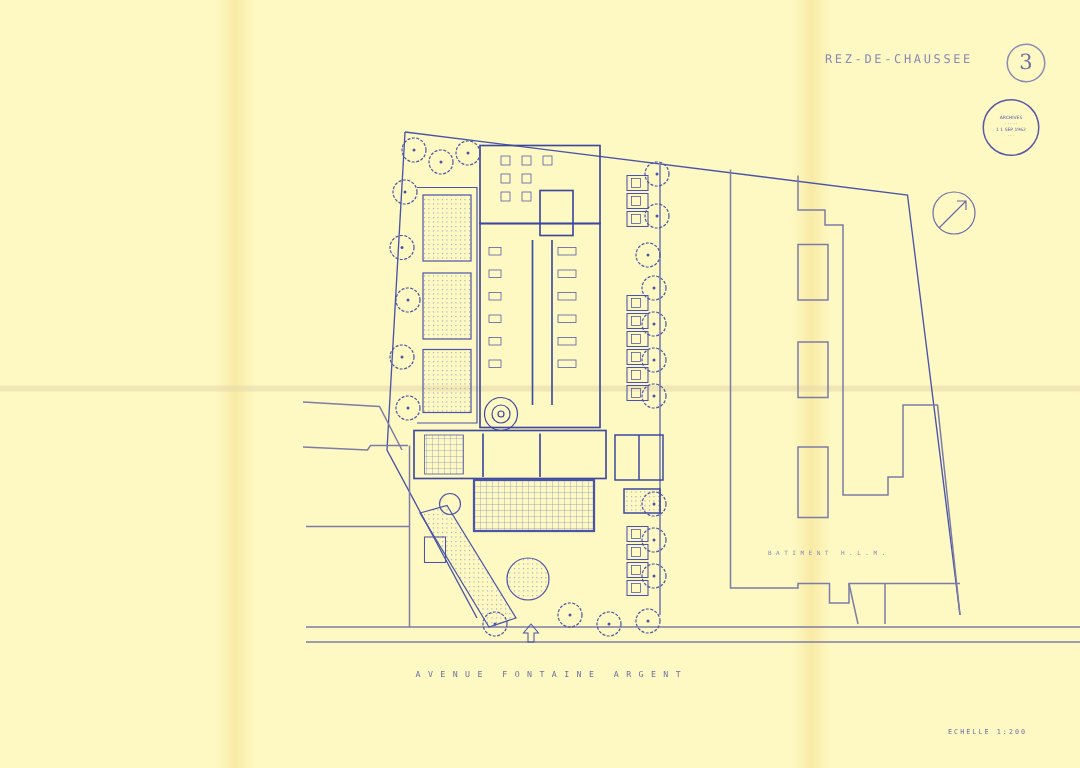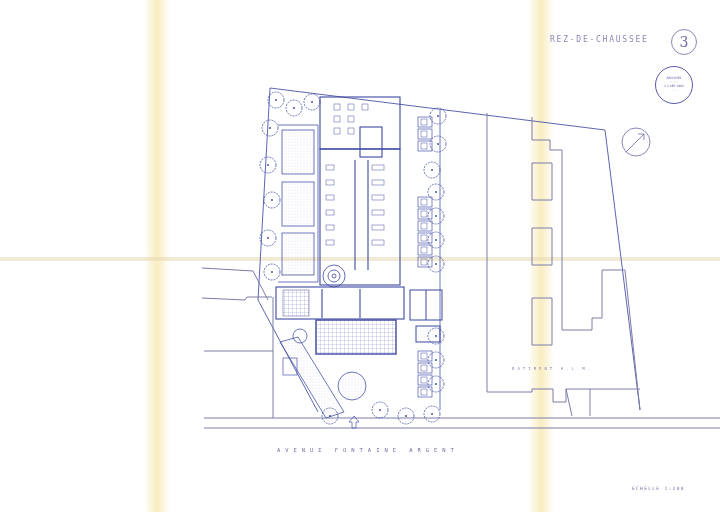--- a/index.html
+++ b/index.html
@@ -1,17 +1,17 @@
 <!DOCTYPE html>
 <html><head>
   <meta charset="utf-8">
   <style>
     html, body { margin: 0; padding: 0; }
     body { width: 720px; height: 512px; overflow: hidden; background: #f3efe2; font-family: "DejaVu Sans Mono", monospace; }
-    .sheet { position: relative; width: 720px; height: 512px; background: #ffffff; overflow: hidden; }
+    .sheet { position: relative; width: 720px; height: 512px; background: #fef9c3; overflow: hidden; }
     .fold-v { position: absolute; top: 0; bottom: 0; width: 26px; background: linear-gradient(90deg, rgba(246,228,160,0) 0%, rgba(244,222,140,0.55) 50%, rgba(246,228,160,0) 100%); }
     .fold-h { position: absolute; left: 0; right: 0; height: 4px; background: rgba(228,214,170,0.5); }
     .label { position: absolute; color: #6e6fa4; font-family: "DejaVu Sans Mono", monospace; white-space: nowrap; letter-spacing: 0.35em; }
     .title { left: 550px; top: 35px; font-size: 8px; letter-spacing: 0.22em; color: #8a8ab4; }
     .sheet-num { position: absolute; left: 671px; top: 29px; width: 24px; height: 24px; border: 1.2px solid #8a8ab4; border-radius: 50%; color: #6e6fa4; font-size: 14px; text-align: center; line-height: 24px; font-family: "DejaVu Serif", serif; }
     .street { left: 277px; top: 447px; font-size: 5.5px; letter-spacing: 0.9em; }
     .scale { left: 632px; top: 486px; font-size: 4.5px; letter-spacing: 0.3em; }
     .hlm { left: 512px; top: 366px; font-size: 4px; letter-spacing: 0.75em; color: #8a8ab4; }
     .stamp { position: absolute; left: 655px; top: 66px; width: 36px; height: 36px; border: 1.5px solid #5a58a8; border-radius: 50%; }
     .stamp .inner { position: absolute; left: 5px; top: 9px; width: 26px; font-size: 3px; line-height: 4px; color: #5a58a8; text-align: center; font-family: "DejaVu Sans", sans-serif; }

